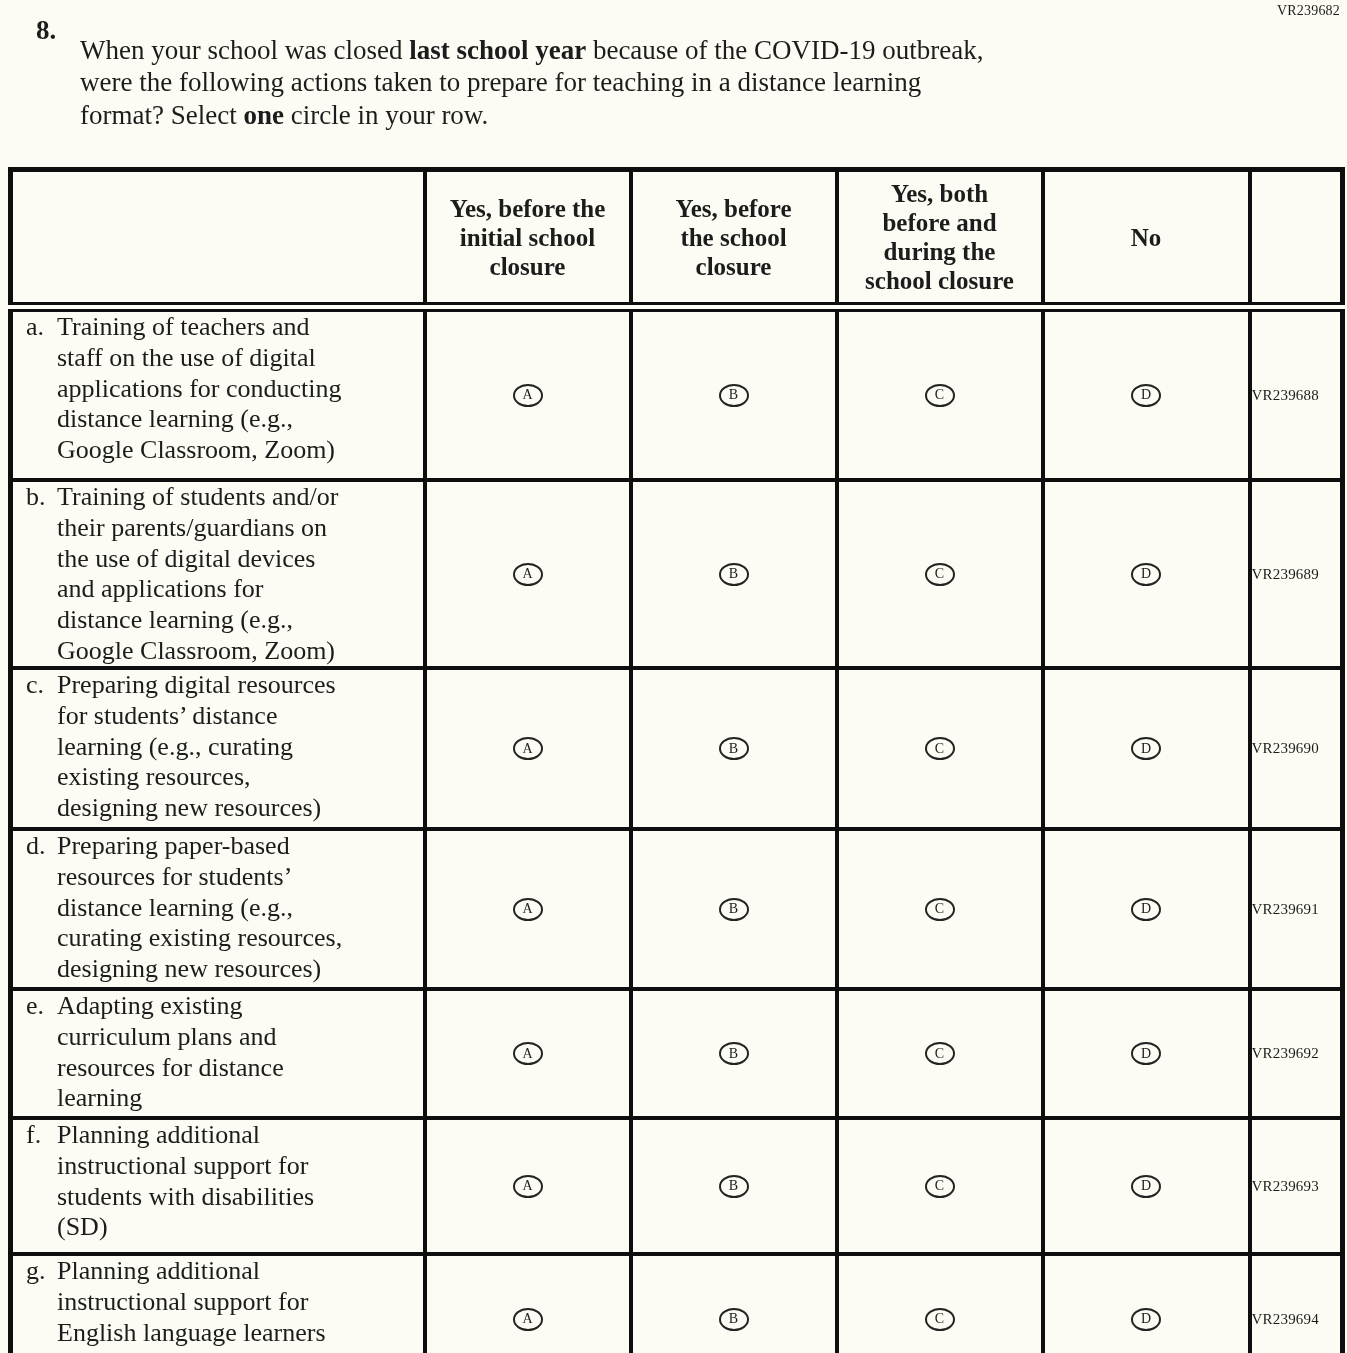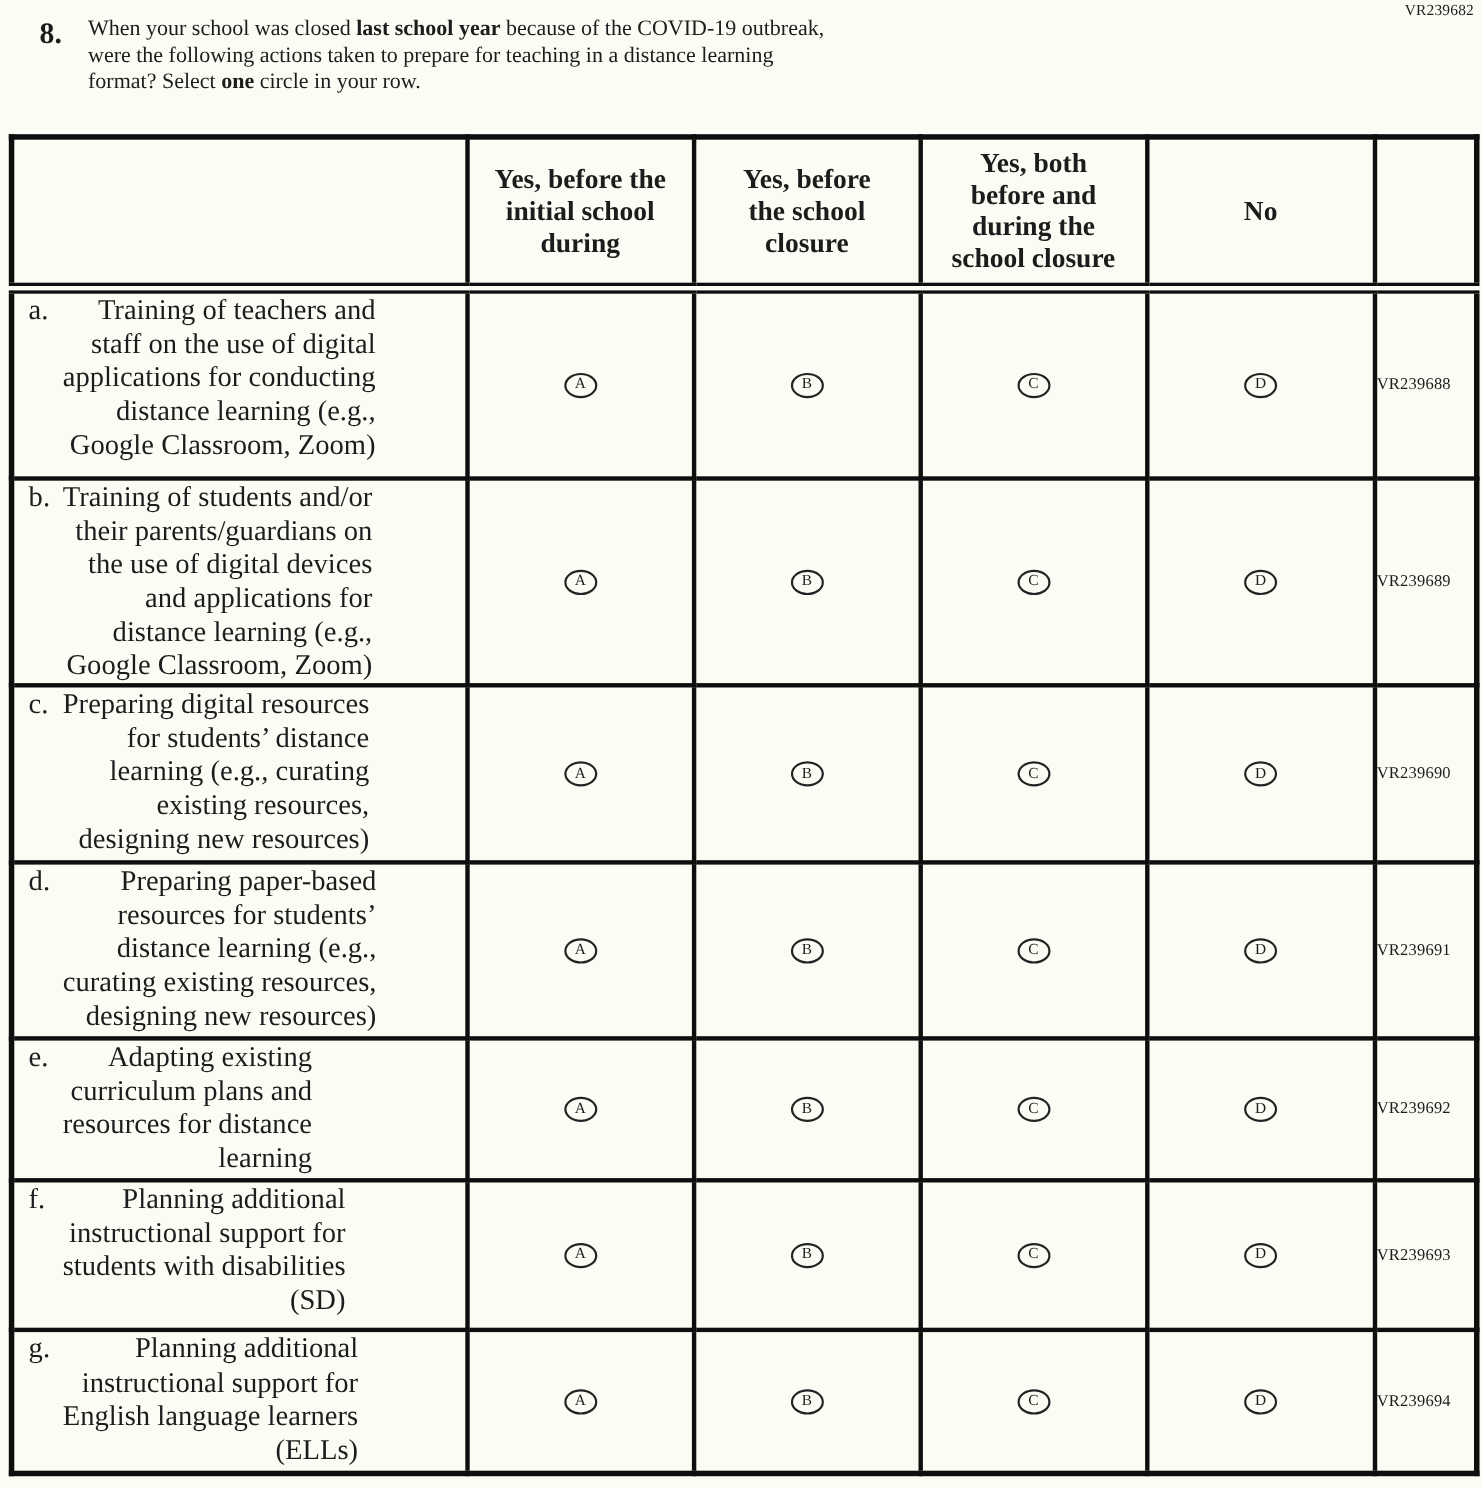--- a/index.html
+++ b/index.html
@@ -28,23 +28,24 @@
     width: 1120px;
   }
   .q-num {
     font-weight: bold;
     font-size: 27px;
     line-height: 1.2;
     width: 44px;
     flex: none;
   }
   .q-text {
-    font-size: 20px;
+    font-size: 27px;
     line-height: 1.2;
     white-space: pre-line;
+    margin-top: 20px;
   }
   .q-text b { font-weight: bold; }
 
   table.grid {
     border-collapse: collapse;
     table-layout: fixed;
     width: 1332px;
     margin: 36px 0 0 8px;
     border: 5px solid #0e0e0e;
   }
@@ -72,21 +73,20 @@
     width: 44px;
     padding-left: 13px;
     box-sizing: border-box;
     font-size: 26px;
     line-height: 1.18;
   }
   .row-text {
     font-size: 26px;
     line-height: 1.18;
     white-space: pre-line;
-    text-align: right;
   }
   .opt-cell {
     text-align: center;
     vertical-align: middle;
   }
   .bubble {
     display: inline-flex;
     align-items: center;
     justify-content: center;
     width: 26px;
@@ -133,21 +133,21 @@
       <col style="width:206px">
       <col style="width:206px">
       <col style="width:207px">
       <col style="width:93px">
     </colgroup>
     <thead>
       <tr>
         <th></th>
         <th>Yes, before the
 initial school
-during</th>
+closure</th>
         <th>Yes, before
 the school
 closure</th>
         <th>Yes, both
 before and
 during the
 school closure</th>
         <th>No</th>
         <th></th>
       </tr>

